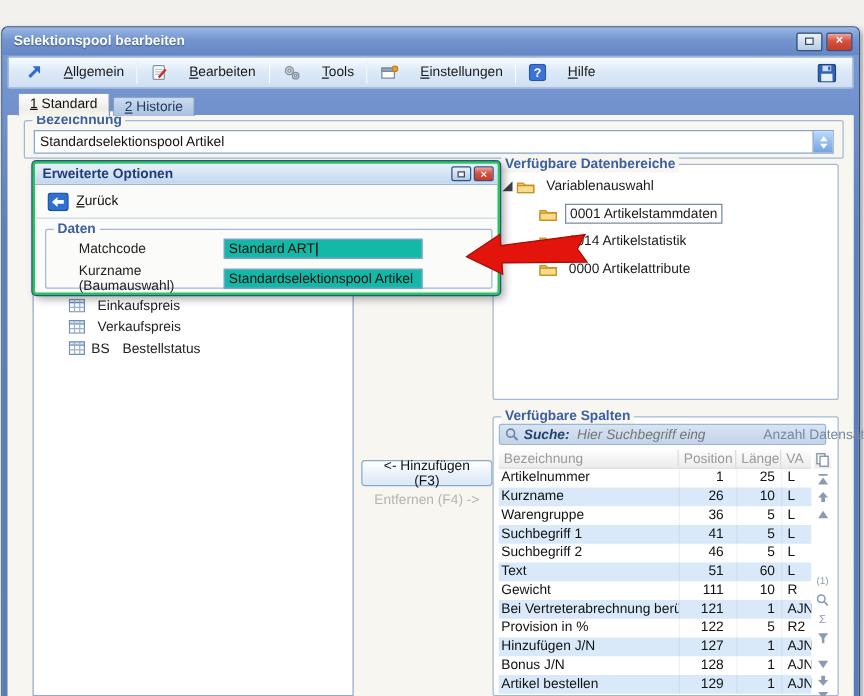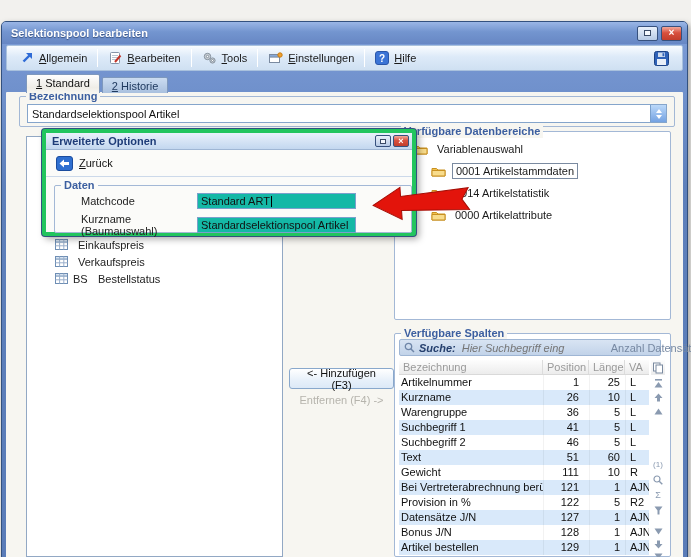--- a/index.html
+++ b/index.html
@@ -18,29 +18,29 @@
   .win-btn{width:21px;height:15px;border-radius:2px;border:1px solid #37517e;margin-left:3px;
     display:flex;align-items:center;justify-content:center;cursor:pointer;}
   .win-btn.restore{background:linear-gradient(#eaf1fb,#b7cae5);}
   .win-btn.close{background:linear-gradient(#f2a99c,#d8503e 45%,#c23d2c);color:#fff;font-size:10px;font-weight:bold;line-height:1;}
   .glyph-box{width:7px;height:6px;border:1px solid #3a4a66;background:#f4f8fd;display:block;}
 
   
   .toolbar{position:absolute;left:4px;top:23px;right:4px;height:26px;
     background:linear-gradient(#f9fcff,#ddeaf8 45%,#cfe0f2);
     border:1px solid #a9c1dd;border-radius:2px;display:flex;align-items:center;padding:0 6px;}
-  .tb-item{display:flex;align-items:center;gap:5px;padding:2px 7px;border-radius:2px;cursor:pointer;}
+  .tb-item{display:flex;align-items:center;gap:17px;padding:2px 7px;border-radius:2px;cursor:pointer;}
   .tb-label{font-size:11px;color:#1a1a1a;display:inline-block;}
   .mn::first-letter{text-decoration:underline;}
   .tb-sep{width:1px;height:18px;background:#b5cbe4;border-right:1px solid #fff;margin:0 3px;}
   .tb-spring{flex:1;}
   .icon{display:inline-flex;align-items:center;justify-content:center;}
 
   
-  .tabstrip{position:absolute;left:24px;top:52px;height:19px;display:flex;align-items:flex-end;z-index:3;}
+  .tabstrip{position:absolute;left:12px;top:52px;height:19px;display:flex;align-items:flex-end;z-index:3;}
   .tab{font-size:11px;padding:2px 9px 3px 9px;border:1px solid #7e98bd;border-bottom:none;
     border-radius:2px 2px 0 0;cursor:pointer;}
   .tab.active{background:linear-gradient(#fefefe,#efede7 70%,#f7f6f1);color:#111;height:19px;position:relative;z-index:4;}
   .tab.inactive{background:linear-gradient(#cbdcf1,#a9c0de);color:#203a5f;height:16px;margin-left:2px;}
   .tab .mn{display:inline-block;}
 
   
   .content{position:absolute;left:4px;top:70px;right:4px;bottom:8px;background:#f7f6f1;border-radius:1px;}
 
   
@@ -106,22 +106,22 @@
   .cb{width:144px;padding-left:2px;}
   .cp{width:46px;text-align:right;padding-right:10px;border-left:1px solid rgba(0,0,0,.05);}
   .cl{width:36px;text-align:right;padding-right:5px;border-left:1px solid rgba(0,0,0,.05);}
   .cv{width:24px;padding-left:4px;border-left:1px solid rgba(0,0,0,.05);}
 
   .nav-strip{position:absolute;left:256px;top:41px;width:14px;height:180px;}
   .nv{position:absolute;left:1px;width:12px;height:12px;display:flex;align-items:center;
      justify-content:center;cursor:pointer;color:#8a9ab0;font-size:8px;line-height:1;}
 
   
-  .dialog{position:absolute;left:36px;top:37px;width:374px;height:107px;background:#fbfbf9;
-    border:4px solid #22c55e;border-radius:3px;box-shadow:0 0 0 1px #33517f,3px 3px 7px rgba(0,0,0,.35);z-index:50;}
+  .dialog{position:absolute;left:20px;top:37px;width:374px;height:107px;background:#fbfbf9;
+    border:2px solid #22c55e;border-radius:3px;box-shadow:0 0 0 1px #33517f,3px 3px 7px rgba(0,0,0,.35);z-index:50;}
   .dlg-titlebar{position:absolute;left:0;top:0;right:0;height:17px;
     background:linear-gradient(#e9f1fb,#c3d7ef);border-bottom:1px solid #9fb6d4;border-radius:1px 1px 0 0;
     display:flex;align-items:center;padding:0 3px 0 6px;}
   .dlg-title{font-size:11px;font-weight:bold;color:#1e3c78;flex:1;}
   .dlg-btn{width:16px;height:12px;border:1px solid #37517e;border-radius:2px;margin-left:2px;
     display:flex;align-items:center;justify-content:center;cursor:pointer;}
   .dlg-btn.restore{background:linear-gradient(#eaf1fb,#b7cae5);}
   .dlg-btn.close{background:linear-gradient(#f2a99c,#d8503e 45%,#c23d2c);color:#fff;font-size:9px;font-weight:bold;}
   .glyph-box.small{width:6px;height:5px;}
   .dlg-toolbar{position:absolute;left:0;top:17px;right:0;height:27px;border-bottom:1px solid #ccd9ea;
@@ -428,21 +428,21 @@
             </div>
 
             <div class="grid-row">
               <span class="c cb">Provision in %</span>
               <span class="c cp">122</span>
               <span class="c cl">5</span>
               <span class="c cv">R2</span>
             </div>
 
             <div class="grid-row">
-              <span class="c cb">Datensätze J/N</span>
+              <span class="c cb">Hinzufügen J/N</span>
               <span class="c cp">127</span>
               <span class="c cl">1</span>
               <span class="c cv">AJN</span>
             </div>
 
             <div class="grid-row">
               <span class="c cb">Bonus J/N</span>
               <span class="c cp">128</span>
               <span class="c cl">1</span>
               <span class="c cv">AJN</span>

